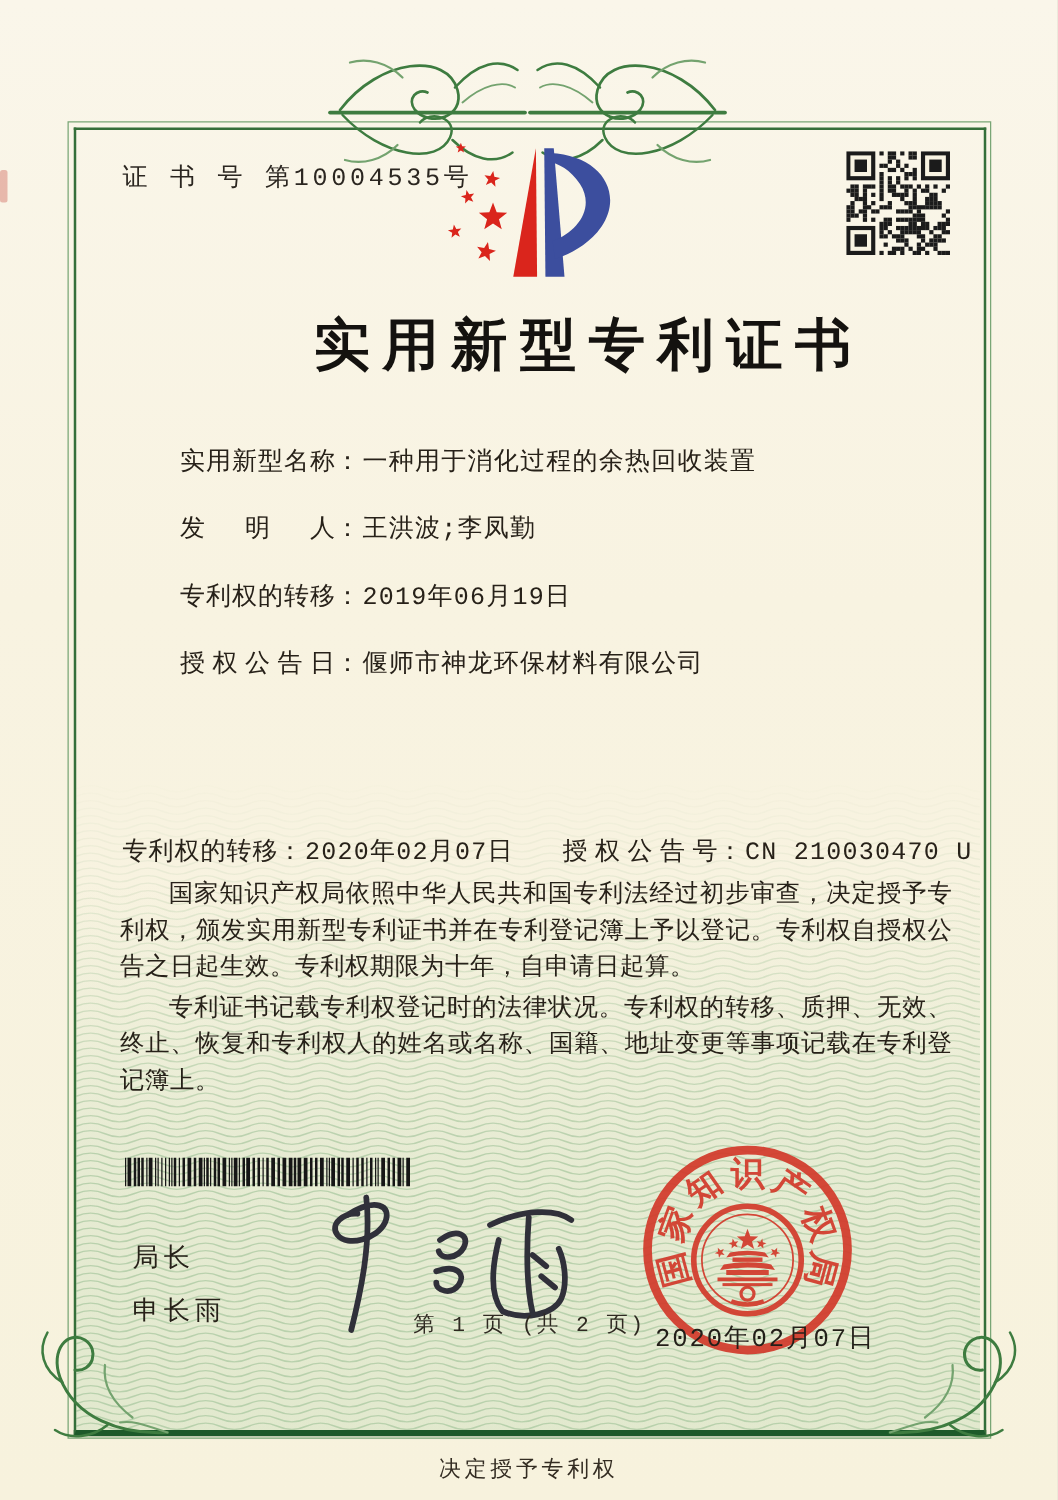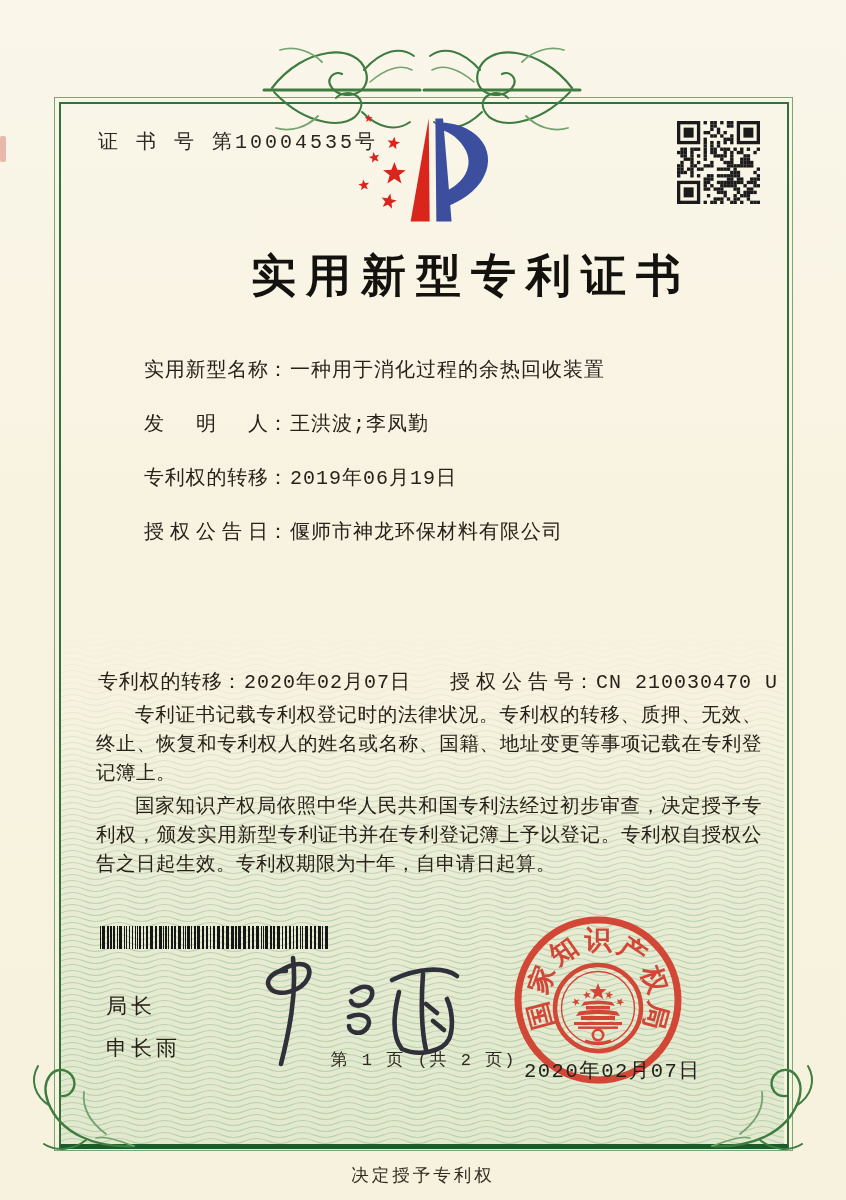--- a/index.html
+++ b/index.html
@@ -435,22 +435,22 @@
     </div>
 
   <div class="abs grant-row">
     <span class="flabel">专利权的转移</span><span class="fcolon">：</span><span class="fvalue">2020年02月07日</span>
     <span class="grant-right">
       <span class="flabel">授权公告号</span><span class="fcolon">：</span><span class="fvalue">CN 210030470 U</span>
     </span>
   </div>
 
   <div class="abs paras">
+    <p>国家知识产权局依照中华人民共和国专利法经过初步审查，决定授予专利权，颁发实用新型专利证书并在专利登记簿上予以登记。专利权自授权公告之日起生效。专利权期限为十年，自申请日起算。</p>
     <p>专利证书记载专利权登记时的法律状况。专利权的转移、质押、无效、终止、恢复和专利权人的姓名或名称、国籍、地址变更等事项记载在专利登记簿上。</p>
-    <p>国家知识产权局依照中华人民共和国专利法经过初步审查，决定授予专利权，颁发实用新型专利证书并在专利登记簿上予以登记。专利权自授权公告之日起生效。专利权期限为十年，自申请日起算。</p>
   </div>
 
   <svg class="abs" id="barcode" width="232" height="25" viewBox="0 0 232 25">
       <rect x="0" y="0" width="1" height="23" fill="#161616"></rect>
       <rect x="2" y="0" width="3" height="23" fill="#161616"></rect>
       <rect x="7" y="0" width="2" height="23" fill="#161616"></rect>
       <rect x="10" y="0" width="2" height="23" fill="#161616"></rect>
       <rect x="13" y="0" width="2" height="23" fill="#161616"></rect>
       <rect x="17" y="0" width="1" height="23" fill="#161616"></rect>
       <rect x="19" y="0" width="3" height="23" fill="#161616"></rect>

